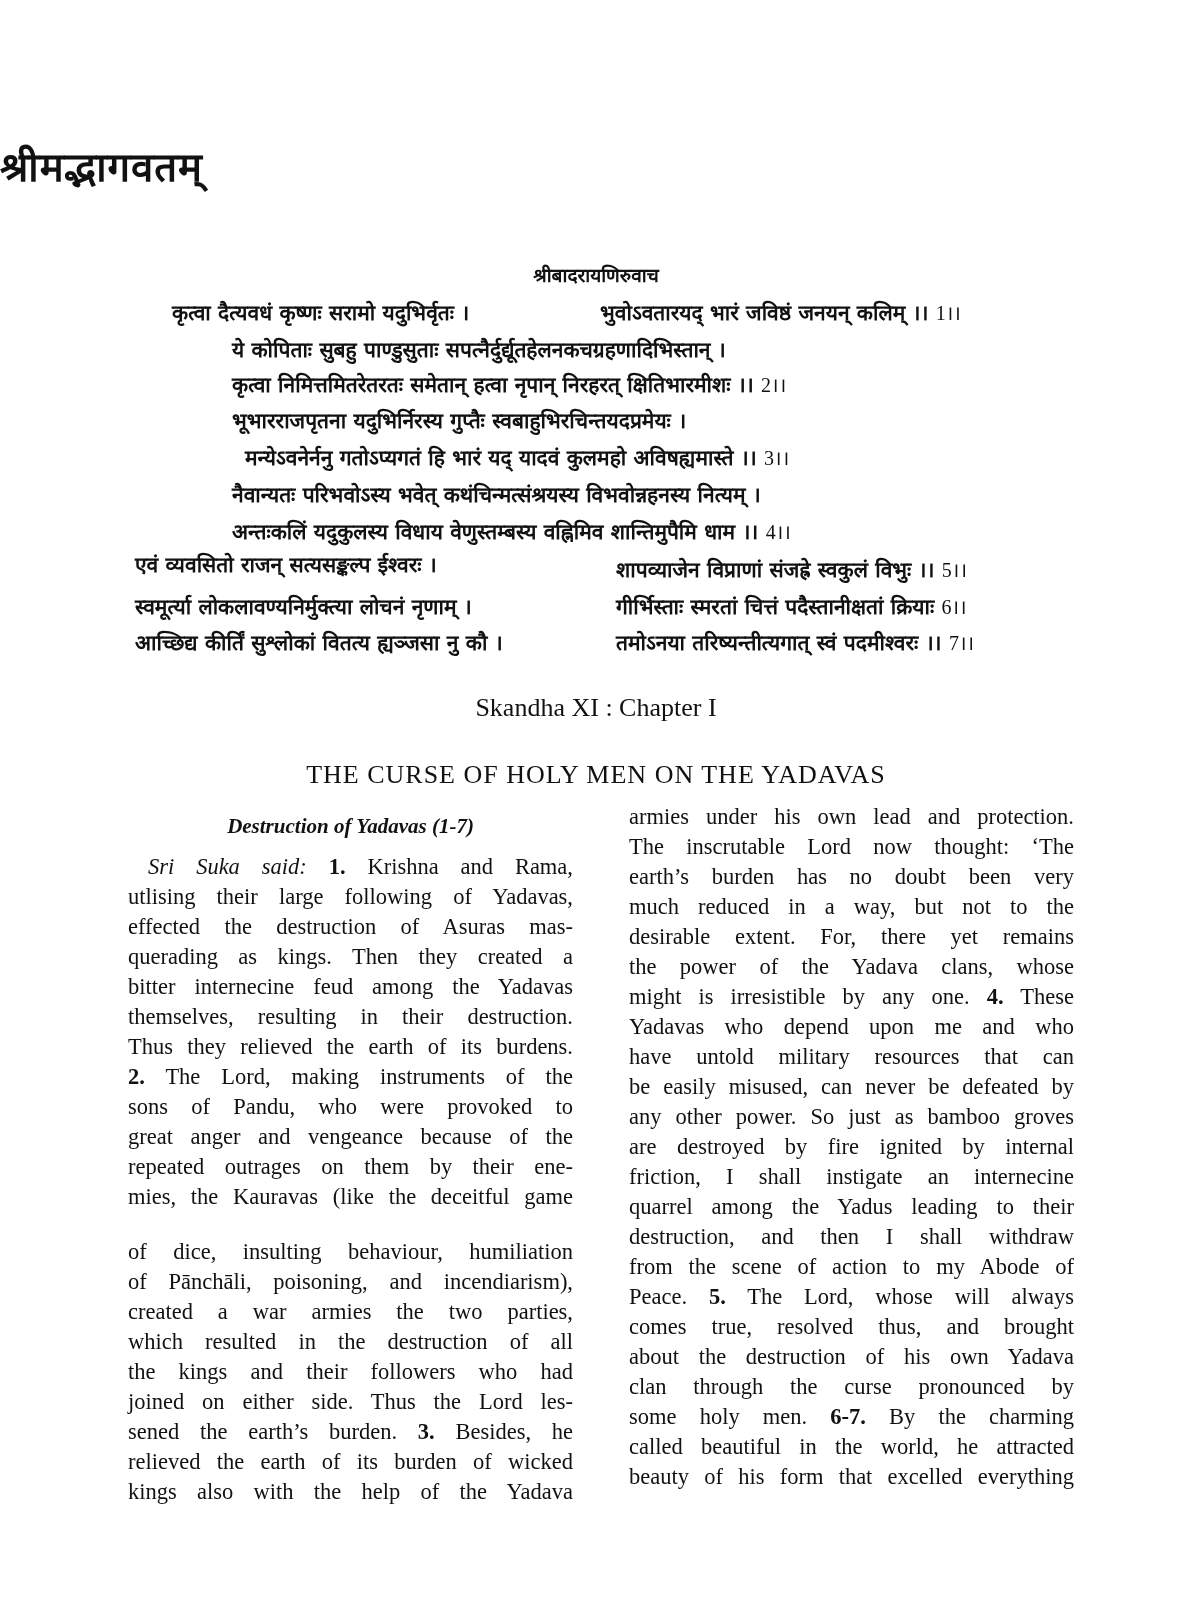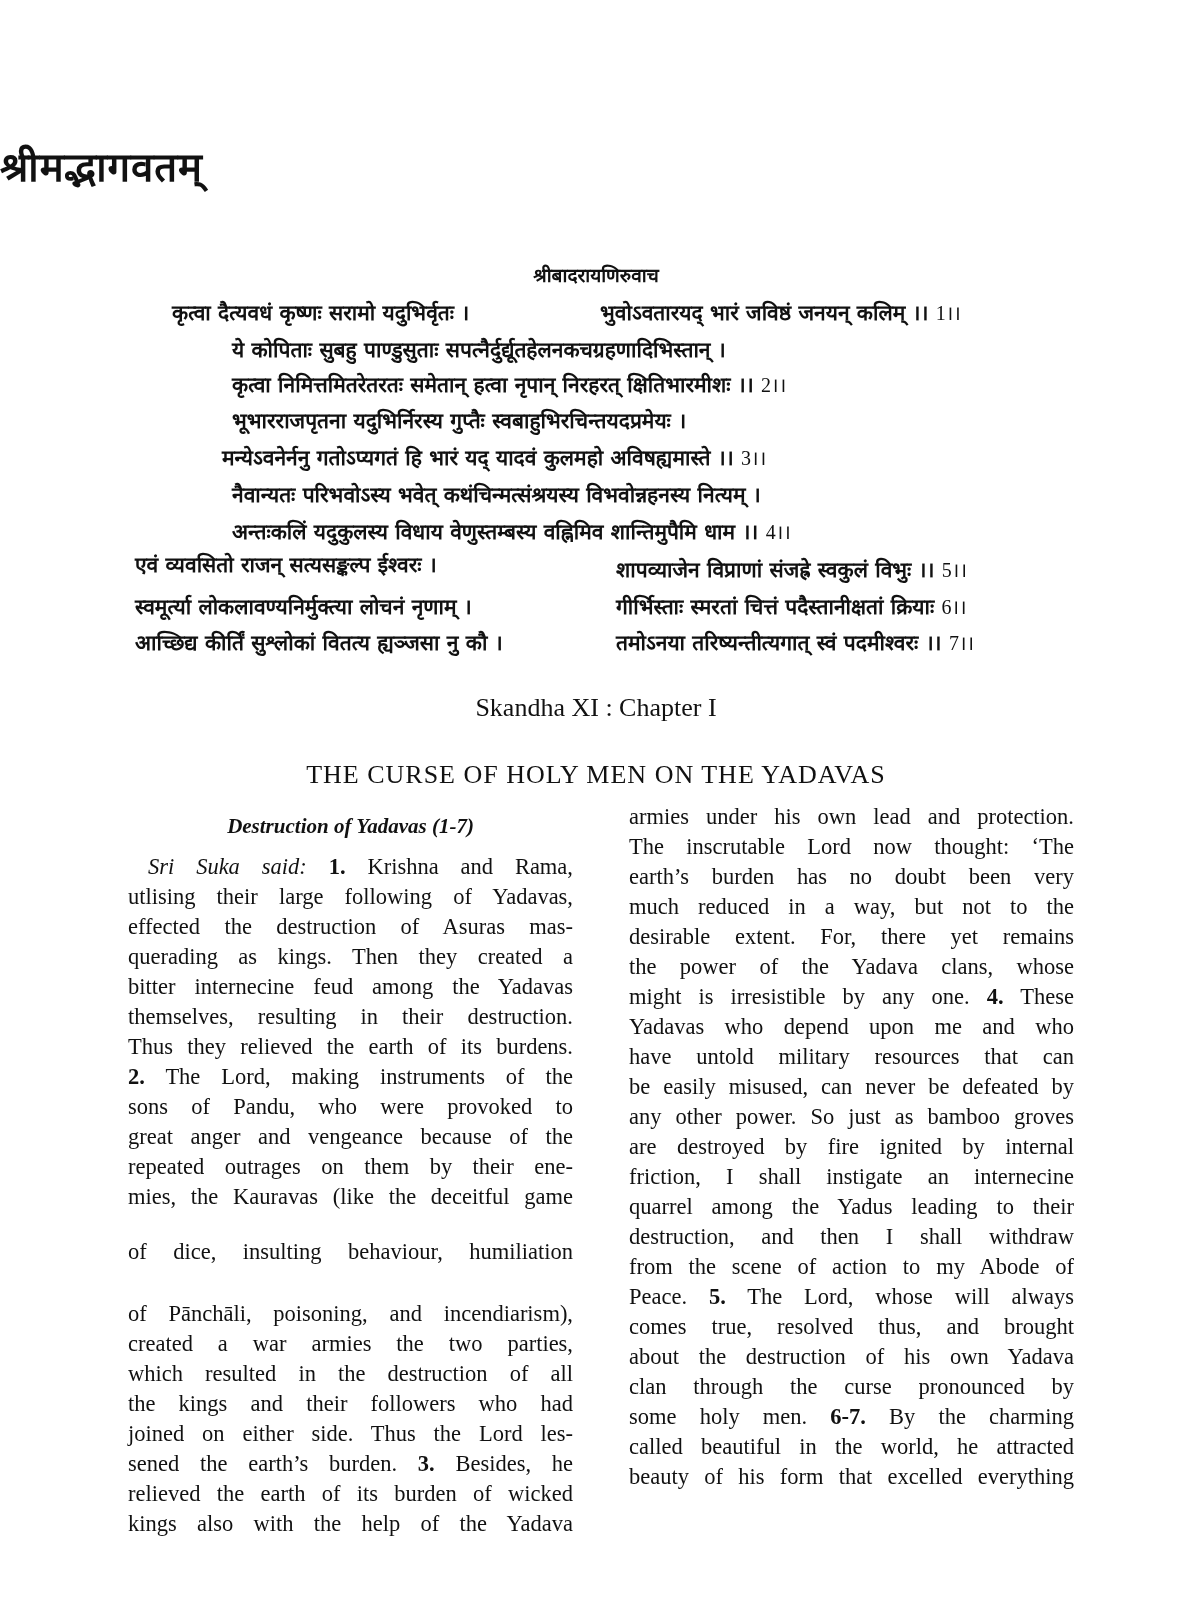--- a/index.html
+++ b/index.html
@@ -69,21 +69,21 @@
   <div class="verse-line skt" style="left:232px; top:335px;">
     <span>ये कोपिताः सुबहु पाण्डुसुताः सपत्नैर्दुर्द्यूतहेलनकचग्रहणादिभिस्तान् ।</span>
   </div>
   <div class="verse-line skt" style="left:232px; top:370px;">
     <span>कृत्वा निमित्तमितरेतरतः समेतान् हत्वा नृपान् निरहरत् क्षितिभारमीशः ।।</span>
     <span class="vnum">2।।</span>
   </div>
   <div class="verse-line skt" style="left:232px; top:406px;">
     <span>भूभारराजपृतना यदुभिर्निरस्य गुप्तैः स्वबाहुभिरचिन्तयदप्रमेयः ।</span>
   </div>
-  <div class="verse-line skt" style="left:222px; top:443px;">
+  <div class="verse-line skt" style="left:245px; top:443px;">
     <span>मन्येऽवनेर्ननु गतोऽप्यगतं हि भारं यद् यादवं कुलमहो अविषह्यमास्ते ।।</span>
     <span class="vnum">3।।</span>
   </div>
   <div class="verse-line skt" style="left:232px; top:480px;">
     <span>नैवान्यतः परिभवोऽस्य भवेत् कथंचिन्मत्संश्रयस्य विभवोन्नहनस्य नित्यम् ।</span>
   </div>
   <div class="verse-line skt" style="left:232px; top:517px;">
     <span>अन्तःकलिं यदुकुलस्य विधाय वेणुस्तम्बस्य वह्निमिव शान्तिमुपैमि धाम ।।</span>
     <span class="vnum">4।।</span>
   </div>
@@ -116,21 +116,21 @@
         <div class="line" style="text-align-last: justify; white-space: normal;"><span>querading as kings. Then they created a</span></div>
         <div class="line" style="text-align-last: justify; white-space: normal;"><span>bitter internecine feud among the Yadavas</span></div>
         <div class="line" style="text-align-last: justify; white-space: normal;"><span>themselves, resulting in their destruction.</span></div>
         <div class="line" style="text-align-last: justify; white-space: normal;"><span>Thus they relieved the earth of its burdens.</span></div>
         <div class="line" style="text-align-last: justify; white-space: normal;"><span class="b">2.</span><span> The Lord, making instruments of the</span></div>
         <div class="line" style="text-align-last: justify; white-space: normal;"><span>sons of Pandu, who were provoked to</span></div>
         <div class="line" style="text-align-last: justify; white-space: normal;"><span>great anger and vengeance because of the</span></div>
         <div class="line" style="text-align-last: justify; white-space: normal;"><span>repeated outrages on them by their ene-</span></div>
         <div class="line" style="text-align-last: justify; white-space: normal;"><span>mies, the Kauravas (like the deceitful game</span></div>
         <div class="line" style="text-align-last: justify; white-space: normal; margin-top: 25px;"><span>of dice, insulting behaviour, humiliation</span></div>
-        <div class="line" style="text-align-last: justify; white-space: normal; margin-top: 32px;"><span>of Pānchāli, poisoning, and incendiarism),</span></div>
+        <div class="line" style="text-align-last: justify; white-space: normal;"><span>of Pānchāli, poisoning, and incendiarism),</span></div>
         <div class="line" style="text-align-last: justify; white-space: normal;"><span>created a war armies the two parties,</span></div>
         <div class="line" style="text-align-last: justify; white-space: normal;"><span>which resulted in the destruction of all</span></div>
         <div class="line" style="text-align-last: justify; white-space: normal;"><span>the kings and their followers who had</span></div>
         <div class="line" style="text-align-last: justify; white-space: normal;"><span>joined on either side. Thus the Lord les-</span></div>
         <div class="line" style="text-align-last: justify; white-space: normal;"><span>sened the earth’s burden. </span><span class="b">3.</span><span> Besides, he</span></div>
         <div class="line" style="text-align-last: justify; white-space: normal;"><span>relieved the earth of its burden of wicked</span></div>
         <div class="line" style="text-align-last: justify; white-space: normal;"><span>kings also with the help of the Yadava</span></div>
       </div>
   </div>
 

